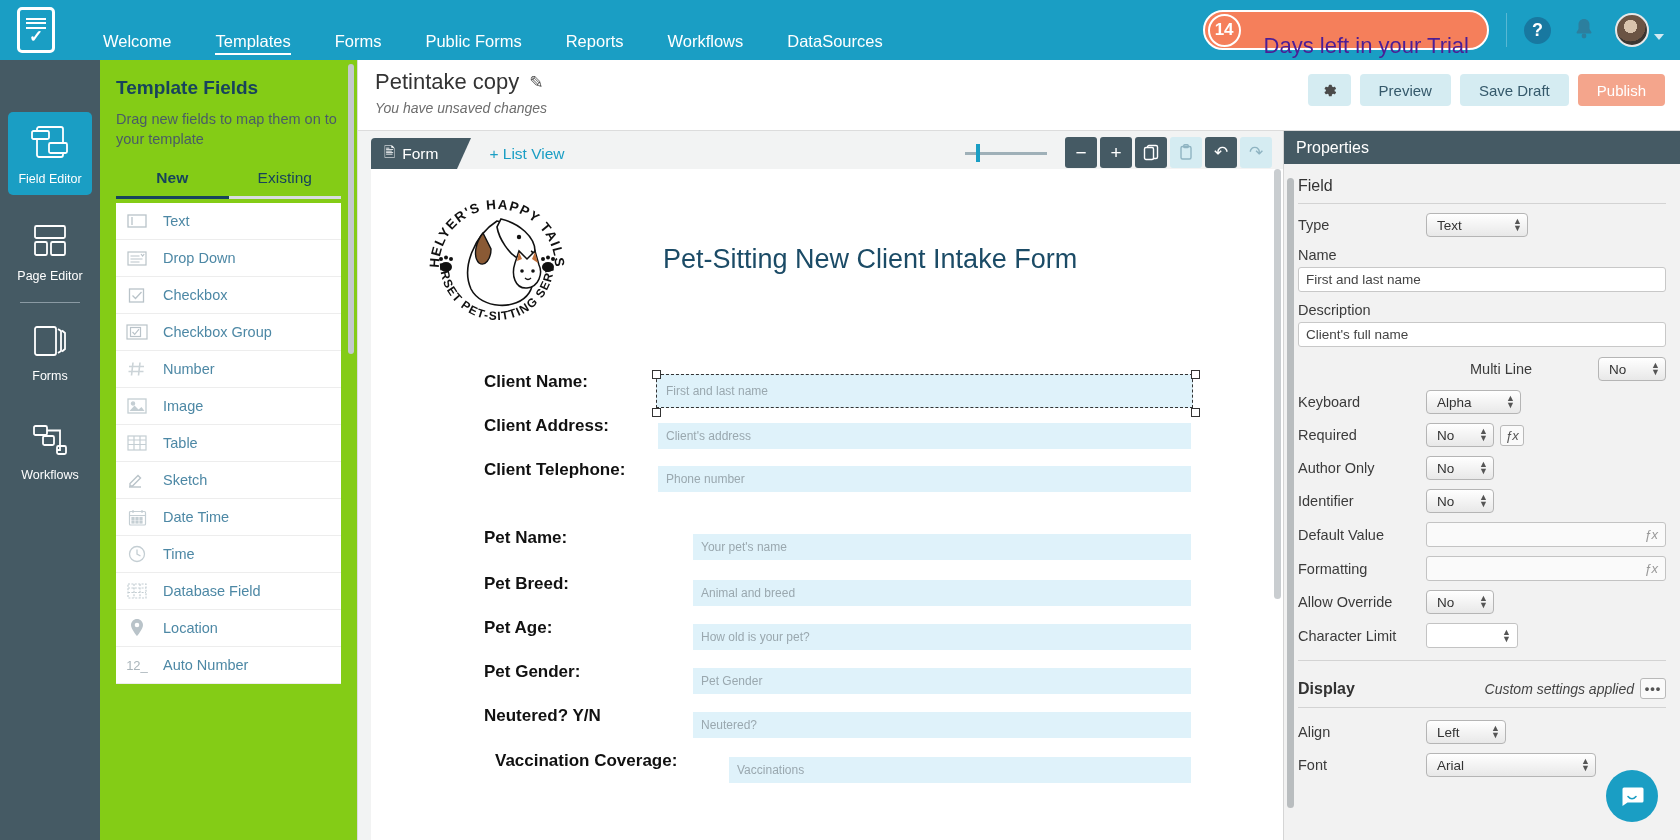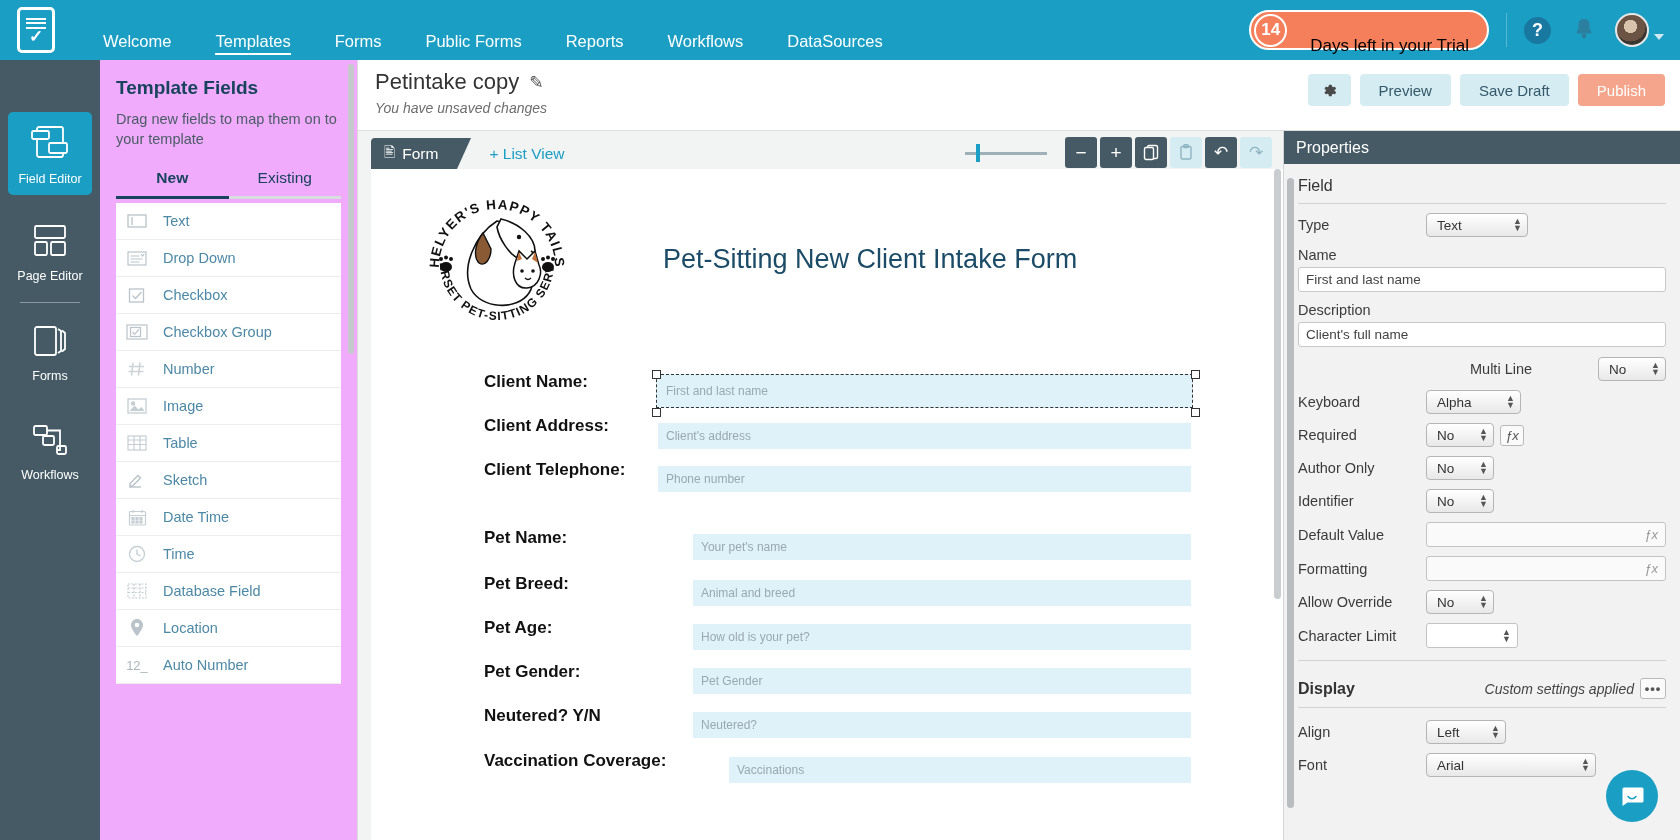--- a/index.html
+++ b/index.html
@@ -47,21 +47,21 @@
   .trial-pill {
     background: #f57f5b;
     border: 2px solid #ffffff;
   }
   .trial-num {
     width: 33px; height: 33px; border-radius: 50%; border: 2.5px solid #ffffff;
     color: #ffffff; font-size: 17px; font-weight: bold;
     display: flex; align-items: center; justify-content: center;
     margin-left: 3px; margin-right: 11px; flex: none;
   }
-  .trial-text { color: #000000; font-size: 17px; white-space: nowrap; margin-top: 32px; }
+  .trial-text { color: #4c1d95; font-size: 22px; white-space: nowrap; margin-top: 32px; }
   .nav-divider { width: 1px; height: 34px; background: #59b8d4; margin: 0 17px; }
   .help-icon {
     width: 27px; height: 27px; border-radius: 50%; background: #1878a0;
     color: #ffffff; font-size: 18px; font-weight: bold;
     display: flex; align-items: center; justify-content: center; cursor: pointer;
   }
   .bell-icon { margin-left: 22px; cursor: pointer; }
   .avatar {
     width: 34px; height: 34px; border-radius: 50%; margin-left: 20px;
     background: radial-gradient(circle at 45% 38%, #d8c3ad 0 26%, #6b5444 27% 60%, #3b3632 61% 100%);
@@ -83,21 +83,21 @@
     color: #ffffff; cursor: pointer; border-radius: 5px;
   }
   .rail-item.active { background: #1a9ec4; }
   .rail-label { font-size: 12.5px; margin-top: 7px; }
   .rail-sep { width: 60px; height: 1px; background: #8a9aa3; margin: 10px auto; }
   .rail-spacer { height: 52px; }
 
   
   .fieldpanel {
     position: absolute; left: 100px; top: 60px; width: 258px; height: 780px;
-    background: #f0abfc; border-right: 1px solid #dcdcdc;
+    background: #84cc16; border-right: 1px solid #dcdcdc;
   }
   .fp-title { font-size: 19px; color: #17435c; font-weight: bold; padding: 17px 0 0 16px; }
   .fp-sub { font-size: 14.5px; color: #4a5c66; padding: 11px 14px 0 16px; line-height: 1.35; }
   .fp-tabs { display: flex; margin-top: 20px; padding: 0 16px; }
   .fp-tab {
     flex: 1; text-align: center; font-size: 15.5px; color: #17435c;
     padding-bottom: 9px; cursor: pointer;
   }
   .fp-tab.active { font-weight: bold; }
   .fp-tabline { height: 3px; background: #d8dde0; margin: 0 16px; position: relative; }
@@ -592,21 +592,21 @@
           <div class="frow flabel-doc" style="left: 113px; top: 359px;">Pet Name:</div>
           <div class="finput" style="position: absolute; left: 322px; top: 365px; width: 498px;">Your pet's name</div>
           <div class="frow flabel-doc" style="left: 113px; top: 405px;">Pet Breed:</div>
           <div class="finput" style="position: absolute; left: 322px; top: 411px; width: 498px;">Animal and breed</div>
           <div class="frow flabel-doc" style="left: 113px; top: 449px;">Pet Age:</div>
           <div class="finput" style="position: absolute; left: 322px; top: 455px; width: 498px;">How old is your pet?</div>
           <div class="frow flabel-doc" style="left: 113px; top: 493px;">Pet Gender:</div>
           <div class="finput" style="position: absolute; left: 322px; top: 499px; width: 498px;">Pet Gender</div>
           <div class="frow flabel-doc" style="left: 113px; top: 537px;">Neutered? Y/N</div>
           <div class="finput" style="position: absolute; left: 322px; top: 543px; width: 498px;">Neutered?</div>
-          <div class="frow flabel-doc" style="left: 113px; top: 582px;">Vaccination Coverage:</div>
+          <div class="frow flabel-doc" style="left: 124px; top: 582px;">Vaccination Coverage:</div>
           <div class="finput" style="position: absolute; left: 358px; top: 588px; width: 462px;">Vaccinations</div>
         </div>
 
     </div>
     <div class="canvas-vscroll"></div>
   </div>
 
   <div class="props">
     <div class="props-hdr">Properties</div>
     <div class="props-scroll"></div>

